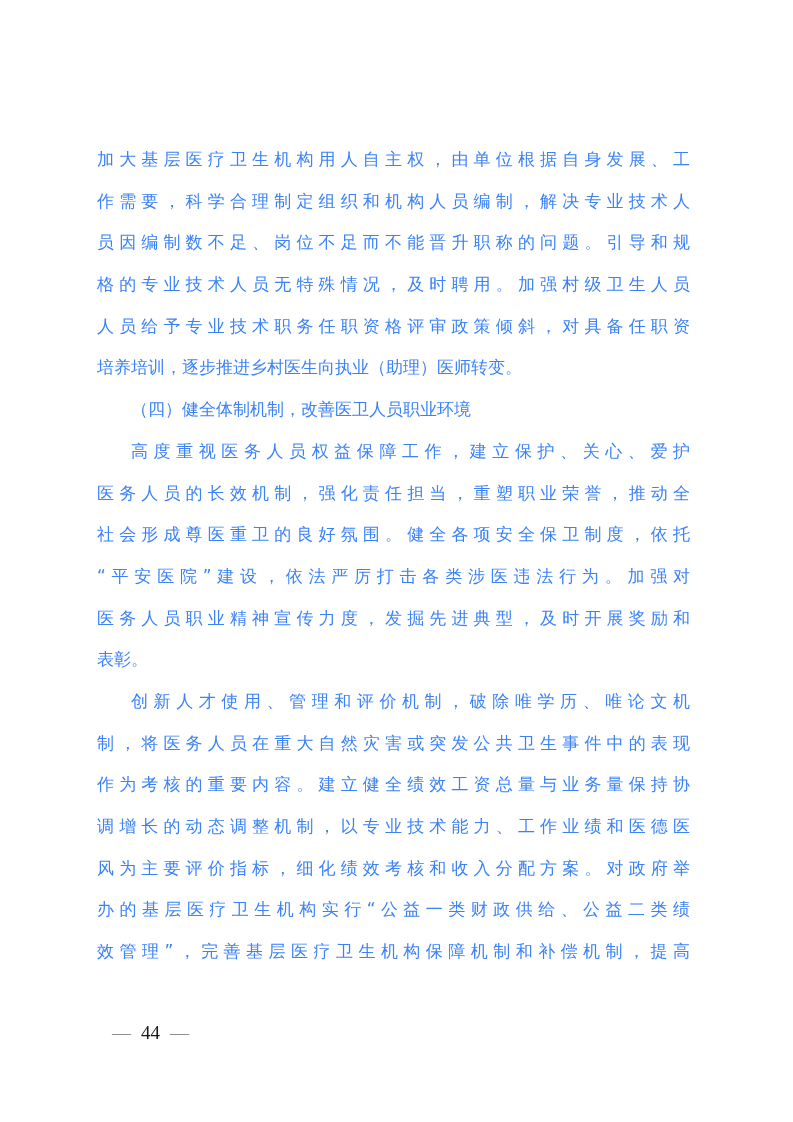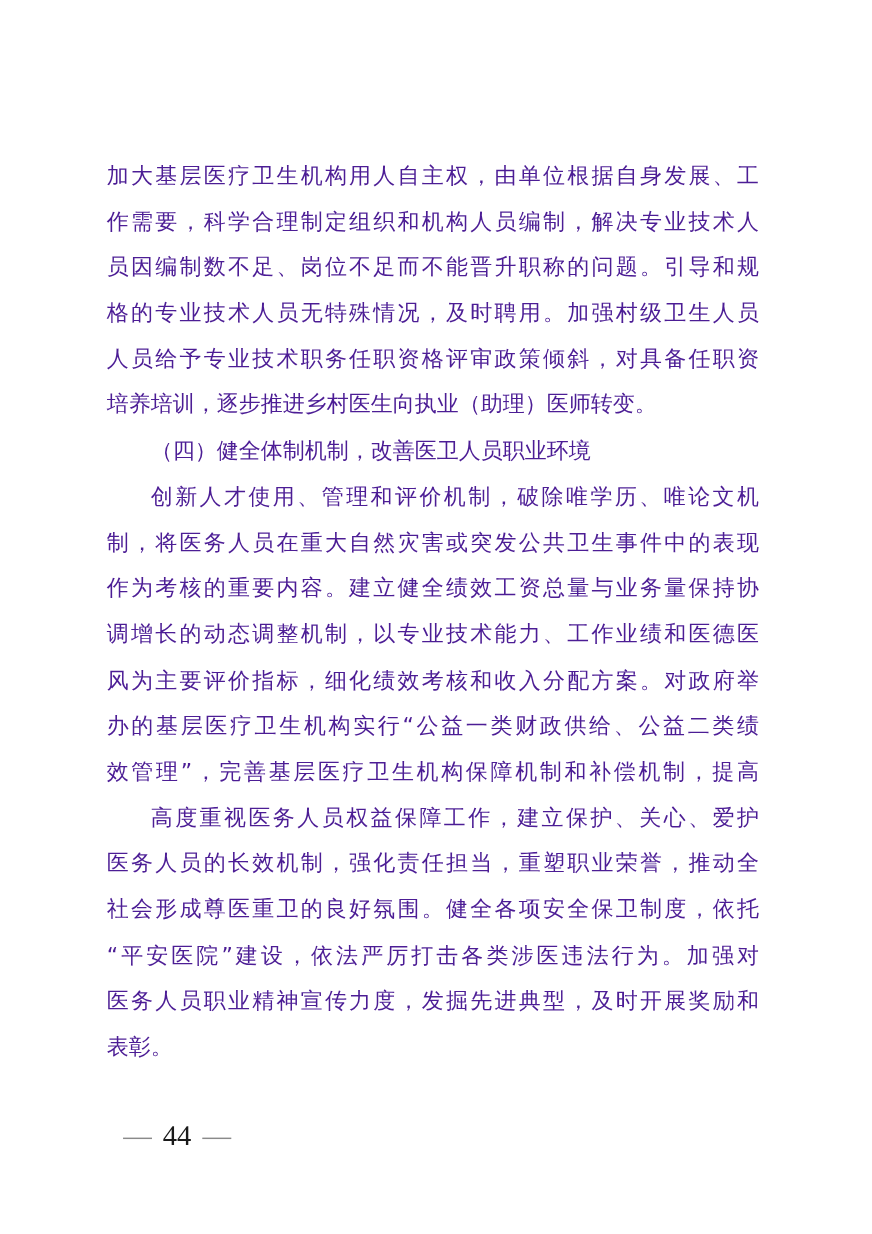--- a/index.html
+++ b/index.html
@@ -9,22 +9,22 @@
     height: 1122px;
     background: #ffffff;
     overflow: hidden;
     font-family: "DejaVu Sans", "Liberation Sans", sans-serif;
   }
   .content {
     position: absolute;
     left: 97px;
     top: 139px;
     width: 593px;
-    color: #4c1d95;
-    font-size: 20px;
+    color: #3b82f6;
+    font-size: 17px;
   }
   .line {
     height: 41.7px;
     line-height: 41.7px;
     text-align: justify;
     text-align-last: justify;
     letter-spacing: 0;
   }
   .line.end {
     text-align: center;
@@ -37,21 +37,21 @@
     text-align: left;
     text-align-last: left;
   }
   .footer {
     position: absolute;
     left: 112px;
     top: 1018px;
     height: 30px;
     line-height: 30px;
     font-family: "Liberation Serif", "DejaVu Serif", serif;
-    font-size: 26px;
+    font-size: 19px;
     color: #1a1a1a;
   }
   .footer .dash { color: #8a8a8a; }
   .footer .num { margin: 0 10px; color: #1a1a1a; }
 </style>
 </head>
 <body>
 
 <div class="page">
   <div class="content">
@@ -61,36 +61,36 @@
       <div class="line">作需要，科学合理制定组织和机构人员编制，解决专业技术人</div>
       <div class="line">员因编制数不足、岗位不足而不能晋升职称的问题。引导和规</div>
       <div class="line">格的专业技术人员无特殊情况，及时聘用。加强村级卫生人员</div>
       <div class="line">人员给予专业技术职务任职资格评审政策倾斜，对具备任职资</div>
       <div class="line end">培养培训，逐步推进乡村医生向执业（助理）医师转变。</div>
     </div>
 
     <div class="line heading">（四）健全体制机制，改善医卫人员职业环境</div>
 
     <div>
+      <div class="line indent">高度重视医务人员权益保障工作，建立保护、关心、爱护</div>
+      <div class="line">医务人员的长效机制，强化责任担当，重塑职业荣誉，推动全</div>
+      <div class="line">社会形成尊医重卫的良好氛围。健全各项安全保卫制度，依托</div>
+      <div class="line">“平安医院”建设，依法严厉打击各类涉医违法行为。加强对</div>
+      <div class="line">医务人员职业精神宣传力度，发掘先进典型，及时开展奖励和</div>
+      <div class="line end">表彰。</div>
+    </div>
+
+    <div>
       <div class="line indent">创新人才使用、管理和评价机制，破除唯学历、唯论文机</div>
       <div class="line">制，将医务人员在重大自然灾害或突发公共卫生事件中的表现</div>
       <div class="line">作为考核的重要内容。建立健全绩效工资总量与业务量保持协</div>
       <div class="line">调增长的动态调整机制，以专业技术能力、工作业绩和医德医</div>
       <div class="line">风为主要评价指标，细化绩效考核和收入分配方案。对政府举</div>
       <div class="line">办的基层医疗卫生机构实行“公益一类财政供给、公益二类绩</div>
       <div class="line">效管理”，完善基层医疗卫生机构保障机制和补偿机制，提高</div>
-    </div>
-
-    <div>
-      <div class="line indent">高度重视医务人员权益保障工作，建立保护、关心、爱护</div>
-      <div class="line">医务人员的长效机制，强化责任担当，重塑职业荣誉，推动全</div>
-      <div class="line">社会形成尊医重卫的良好氛围。健全各项安全保卫制度，依托</div>
-      <div class="line">“平安医院”建设，依法严厉打击各类涉医违法行为。加强对</div>
-      <div class="line">医务人员职业精神宣传力度，发掘先进典型，及时开展奖励和</div>
-      <div class="line end">表彰。</div>
     </div>
 
   </div>
 
   <div class="footer">
     <span class="dash">—</span><span class="num">44</span><span class="dash">—</span>
   </div>
 </div>
 
 </body></html>

